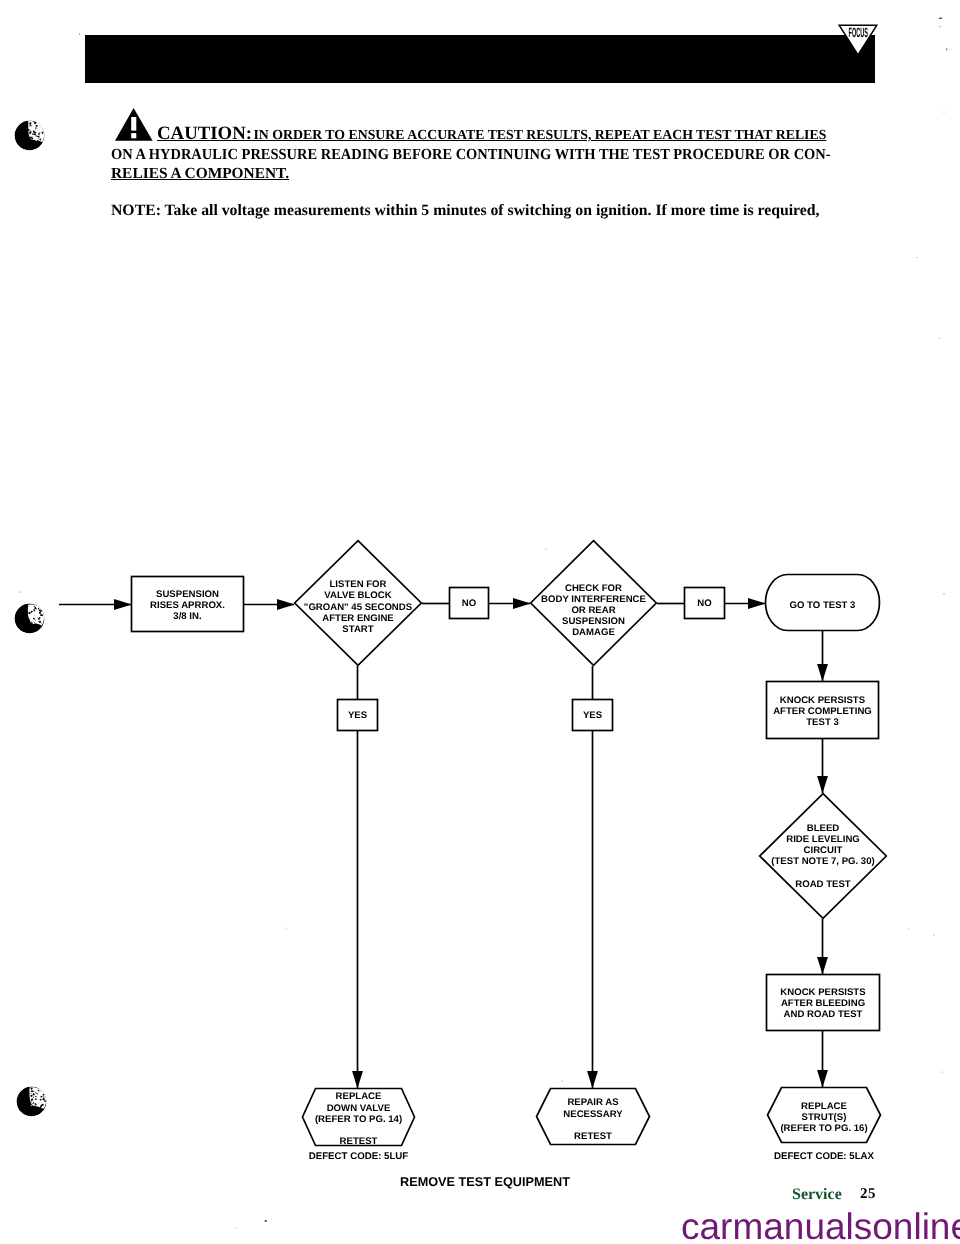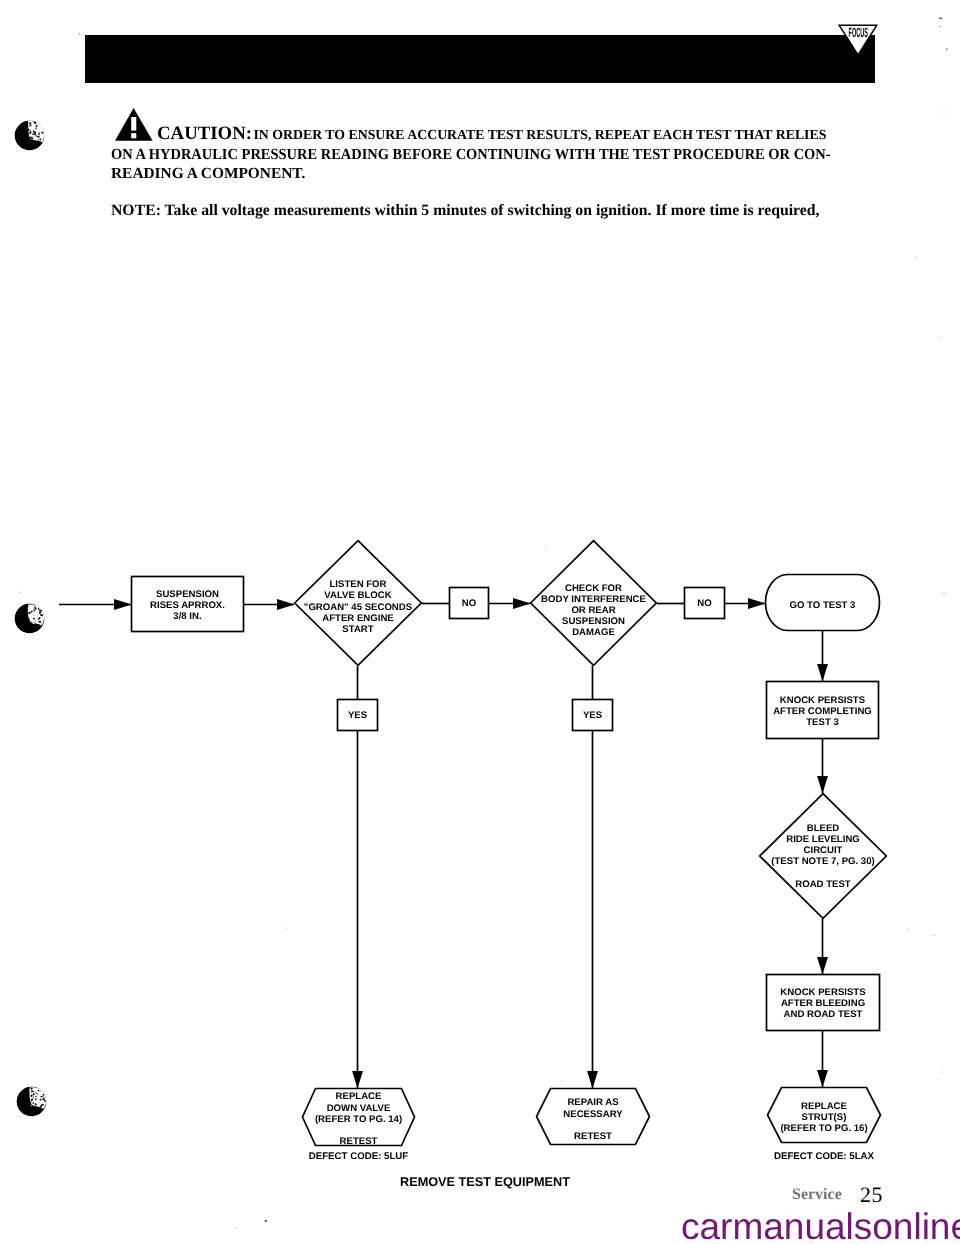--- a/index.html
+++ b/index.html
@@ -14,40 +14,40 @@
   #header-bar{left:85px;top:35px;width:790px;height:48px;background:#000;}
 
   
   #focus-logo{left:837.5px;top:22.5px;width:40px;height:33px;}
 
   
   .hole{width:31px;height:31px;}
 
   
   #warn-icon{left:115.2px;top:108px;width:38px;height:33px;}
-  #caution-text{left:111px;top:124px;width:740px;}
+  #caution-text{left:111px;top:124px;width:740px;text-decoration:underline;}
   .cautionline{font-family:"Liberation Serif",serif;font-weight:bold;font-size:15.4px;
       line-height:19.6px;color:#000;white-space:nowrap;}
   .cautionline.l2{display:inline-block;transform:scaleX(0.9395);transform-origin:left center;}
   .cl-ind{padding-left:46px;}
   .lbl{font-size:18.8px;}
   .sm{font-size:13.8px;letter-spacing:0.01px;}
   #note-text{left:111px;top:202px;width:740px;}
   .noteline{font-family:Liberation Serif, serif;font-weight:bold;font-size:15.75px;
       line-height:18.6px;color:#000;white-space:nowrap;}
 
   
   #flow{left:0px;top:0px;width:960px;height:1244px;}
   #flow text{font-family:"Liberation Sans",sans-serif;font-weight:bold;fill:#000;}
 
   
   #footer-service{left:792px;top:1187px;font-family:"Liberation Serif",serif;
-      font-weight:bold;font-size:16px;line-height:16px;color:#737373;}
+      font-weight:bold;font-size:16px;line-height:16px;color:#14532d;}
   #footer-page{left:860px;top:1186px;font-family:"Liberation Serif",serif;
-      font-weight:normal;font-size:22px;line-height:17.5px;color:#000;letter-spacing:0.6px;}
+      font-weight:bold;font-size:15px;line-height:17.5px;color:#000;letter-spacing:0.6px;}
   #watermark{left:681px;top:1213px;font-family:"Liberation Sans",sans-serif;
       font-size:37px;line-height:28px;color:#701a75;white-space:nowrap;}
 </style>
 </head>
 <body>
 
 <div class="page">
 
   <div class="abs" id="header-bar"></div>
 
@@ -263,21 +263,21 @@
     <svg width="38" height="33" viewBox="0 0 38 33">
       <polygon points="18.6,0 37.6,32.7 0,32.7" fill="#000"></polygon>
       <rect x="16.2" y="9.0" width="5.1" height="13.6" fill="#fff"></rect>
       <rect x="16.2" y="25.1" width="5.1" height="5.2" fill="#fff"></rect>
     </svg>
   </div>
 
   <div class="abs" id="caution-text">
     <div class="cautionline cl-ind"><span class="lbl">CAUTION:</span> <span class="sm" style="margin-left:-2.4px">IN ORDER TO ENSURE ACCURATE TEST RESULTS, REPEAT EACH TEST THAT RELIES</span></div>
     <div class="cautionline l2">ON A HYDRAULIC PRESSURE READING BEFORE CONTINUING WITH THE TEST PROCEDURE OR CON-</div>
-    <div class="cautionline">READING A COMPONENT.</div>
+    <div class="cautionline">RELIES A COMPONENT.</div>
   </div>
 
   <div class="abs" id="note-text">
     <div class="noteline">NOTE: Take all voltage measurements within 5 minutes of switching on ignition.  If more time is required,</div>
   </div>
 
   <svg class="abs" id="specks" width="960" height="1244" viewBox="0 0 960 1244">
     <g fill="#4a4a4a">
       <ellipse cx="940.5" cy="18.2" rx="2.0" ry="0.7"></ellipse>
       <ellipse cx="946.8" cy="49.2" rx="0.6" ry="1.0"></ellipse>

